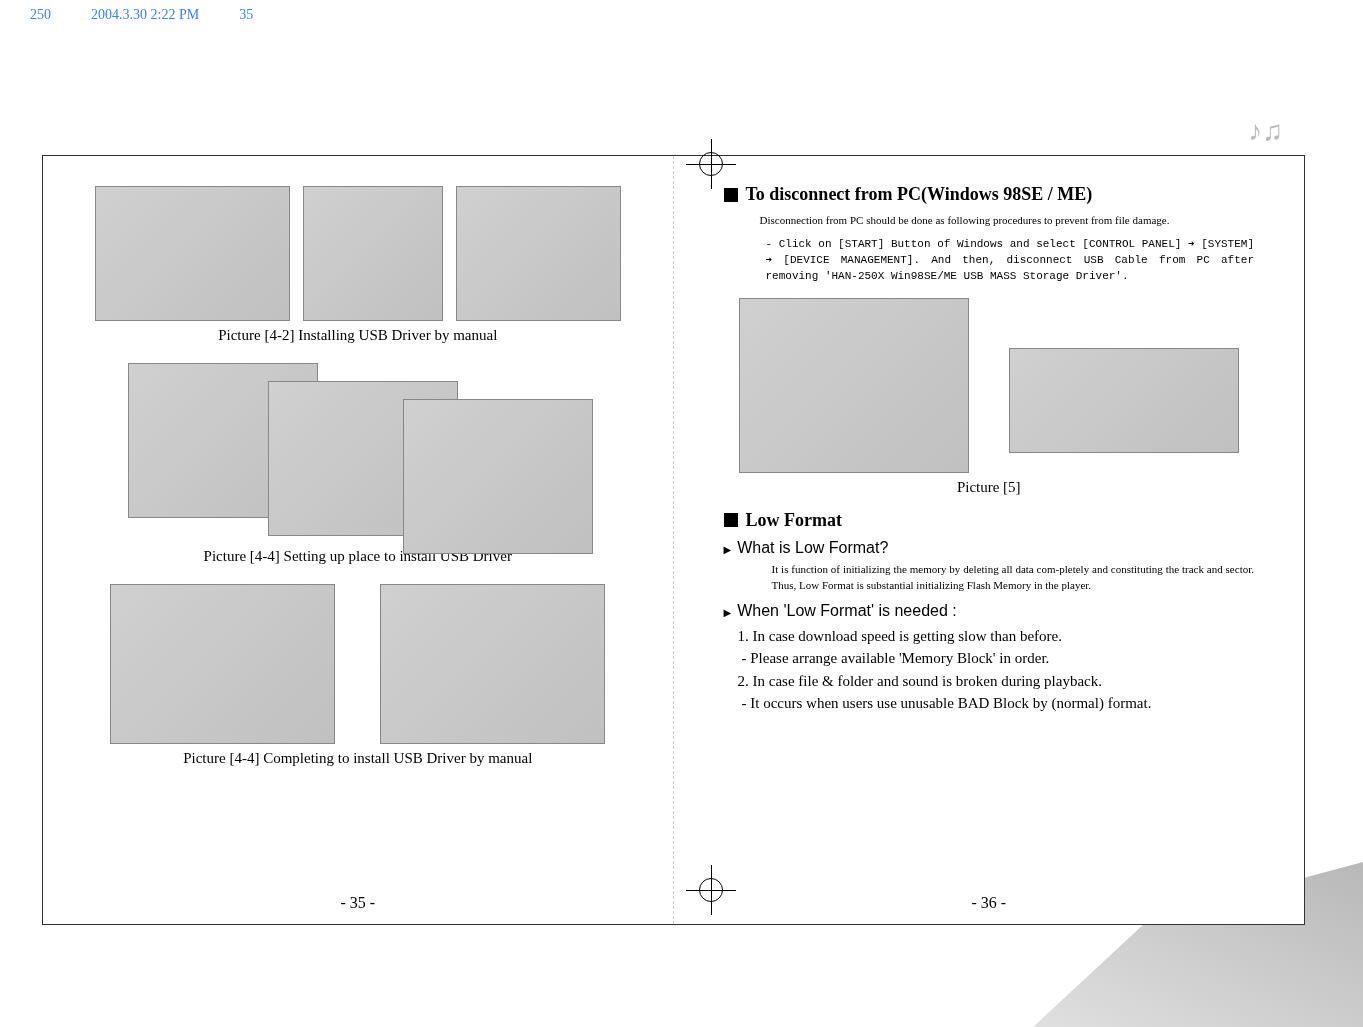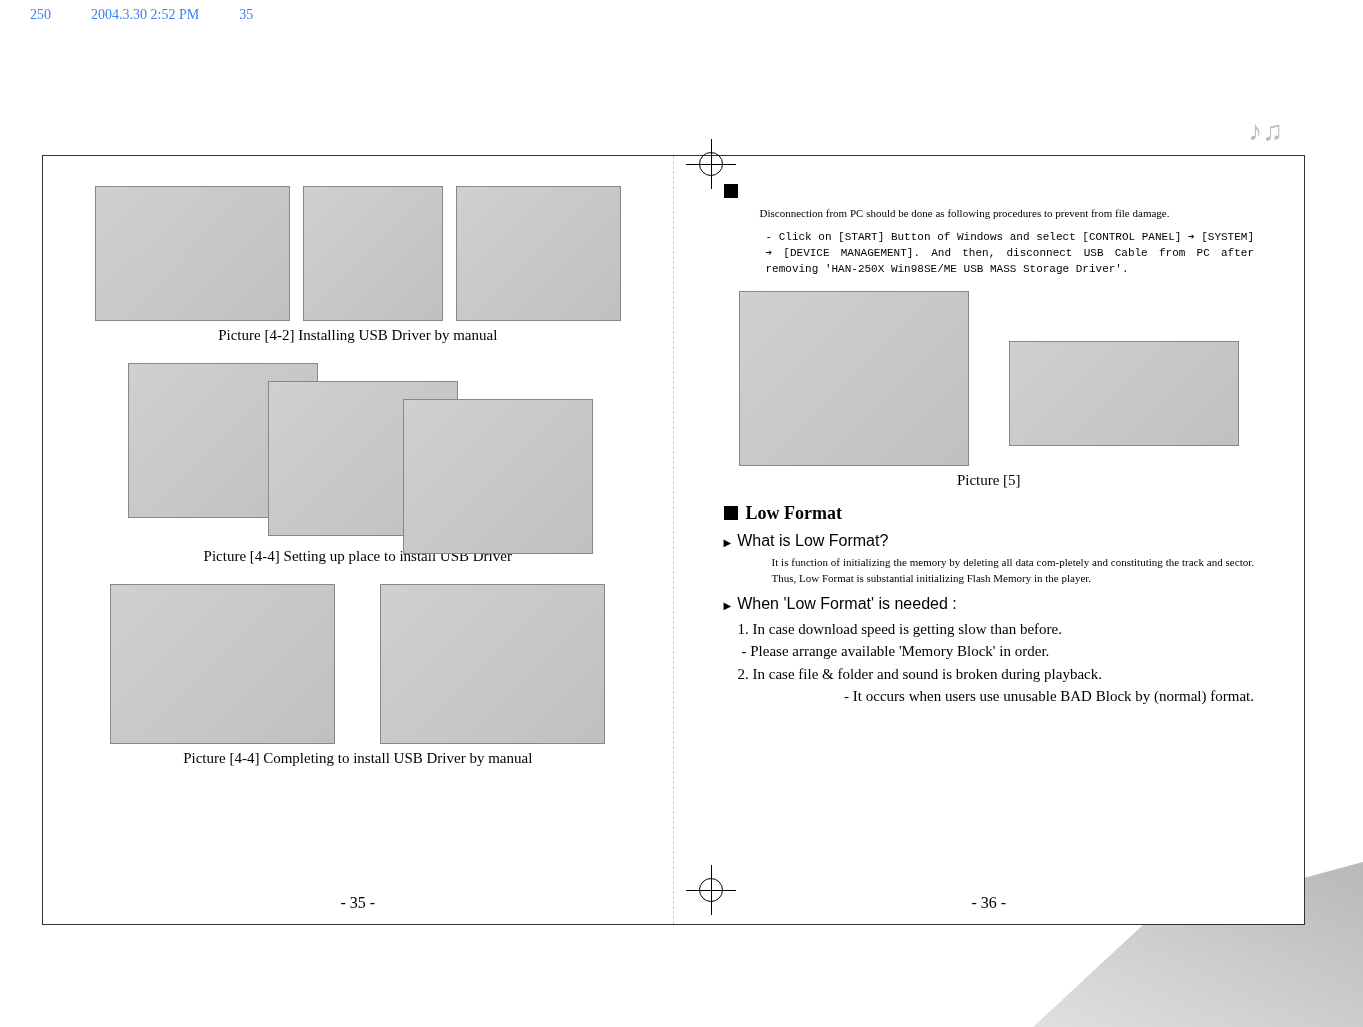--- a/index.html
+++ b/index.html
@@ -131,21 +131,21 @@
     .crop-h { position: absolute; width: 50px; height: 1px; background: #000; top: 12px; left: -13px; }
     .crop-v { position: absolute; width: 1px; height: 50px; background: #000; left: 12px; top: -13px; }
     .crop-top { top: -4px; left: 656px; }
     .crop-bottom { bottom: -4px; left: 656px; }
   </style>
 </head>
 <body>
 
 <div class="header-bar">
   <span>250</span>
-  <span>2004.3.30 2:52 PM</span>
+  <span>2004.3.30 2:22 PM</span>
   <span>35</span>
 </div>
 
 <div class="music-icon">♪♫</div>
 
 <div class="doc-frame">
 
   <div class="crop-mark crop-top">
     <div class="crop-circle"></div>
       <div class="crop-h"></div>
@@ -179,20 +179,21 @@
     </div>
     <div class="sp-caption">Picture [4-4] Completing to install USB Driver by manual</div>
 
     <div class="page-num">-  35  -</div>
   </div>
 
   <div class="page page-right">
 
     <div class="section-header">
       <span class="black-square"></span>
+      <span>To disconnect from PC(Windows 98SE / ME)</span>
     </div>
 
     <div class="body-text">Disconnection from PC should be done as following procedures to prevent from file damage.</div>
     <div class="body-text" style="padding-left:6px;font-family:Liberation Mono, monospace;">- Click on [START] Button of Windows and select [CONTROL PANEL] ➔  [SYSTEM] ➔  [DEVICE MANAGEMENT]. And then, disconnect USB Cable from PC after removing 'HAN-250X Win98SE/ME USB MASS Storage Driver'.</div>
 
     <div class="sp-row">
       <div class="screenshot-placeholder" style="width:230px;height:175px;"></div>
       <div class="screenshot-placeholder" style="width:230px;height:105px;margin-top:55px;"></div>
     </div>
     <div class="sp-caption">Picture [5]</div>
@@ -202,20 +203,20 @@
       <span>Low Format</span>
     </div>
 
     <div class="sub-header arrow-bullet">What is Low Format?</div>
     <div class="body-text" style="padding-left:12px;">It is function of initializing the memory by deleting all data com-pletely and constituting the track and sector. Thus, Low Format is substantial initializing Flash Memory in the player.</div>
 
     <div class="sub-header arrow-bullet">When 'Low Format' is needed :</div>
     <div class="list-item">1. In case download speed is getting slow than before.</div>
     <div class="list-item" style="padding-left:18px;">- Please arrange available 'Memory Block' in order.</div>
     <div class="list-item">2. In case file &amp; folder and sound is broken during playback.</div>
-    <div class="list-item" style="padding-left:18px;text-align:right;">- It occurs when users use unusable BAD Block by (normal) format.</div>
+    <div class="list-item" style="padding-left:18px;">- It occurs when users use unusable BAD Block by (normal) format.</div>
 
     <div class="page-num">-  36  -</div>
   </div>
 
 </div>
 
 <div class="gray-corner"></div>
 
 </body></html>

